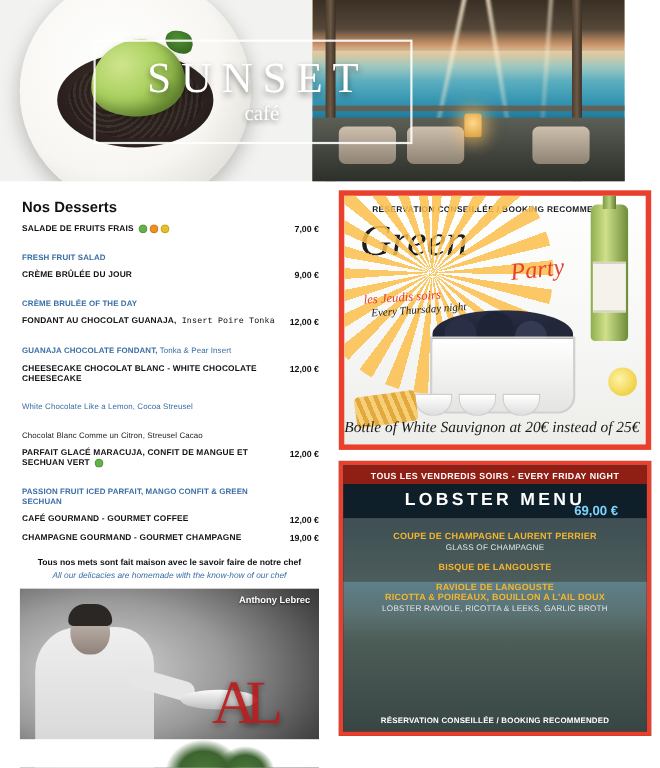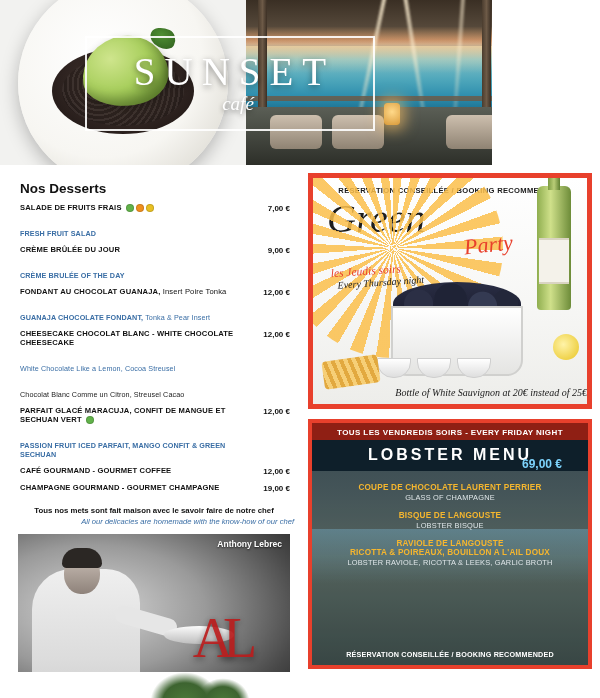--- a/index.html
+++ b/index.html
@@ -8,21 +8,21 @@
     background: #ffffff;
     font-family: "Liberation Sans", sans-serif;
     overflow: hidden;
     position: relative;
   }
   .page { width: 600px; height: 698px; position: relative; background:#fff; }
 
   
   .hero {
     position: relative;
-    width: 492px; height: 165px;
+    width: 568px; height: 165px;
     display: flex;
     overflow: hidden;
   }
   .hero-left {
     width: 300px; height: 165px;
     position: relative;
     background: #f2f2f0;
     overflow: hidden;
   }
   .plate {
@@ -121,21 +121,20 @@
     font-family:"Liberation Serif", serif;
     font-size: 39px;
     letter-spacing: 9px;
     color:#ffffff;
     text-shadow: 0 2px 6px rgba(0,0,0,.45);
     margin-left: 9px;
     line-height: 1;
   }
   .logo-sub{
     font-family:"Liberation Serif", serif;
-    font-style: italic;
     font-size: 19px;
     color:#ffffff;
     margin-top: 2px;
     margin-left: 16px;
     text-shadow: 0 2px 5px rgba(0,0,0,.45);
   }
 
   
   .content{
     position:relative;
@@ -159,39 +158,39 @@
   .d-names{ flex:1; padding-right:6px; }
   .d-fr{
     font-size: 7.6px; font-weight:bold; color:#111; letter-spacing:.15px;
     text-transform:uppercase;
   }
   .d-en{
     font-size: 7.2px; color:#3a6ea5; font-weight:bold; letter-spacing:.1px;
     text-transform:uppercase; margin-top:17px;
   }
   .d-en.plain{ text-transform:none; font-weight:normal; }
-  .d-fr .sub{ font-weight:normal; text-transform:none; }
+  .d-fr .sub{ font-weight:normal; text-transform:none;font-family:Liberation Mono, monospace; }
   .d-price{
     font-size: 8px; font-weight:bold; color:#111; white-space:nowrap; padding-top:1px;
   }
   .badges{ display:inline-flex; gap:2px; margin-left:4px; vertical-align:middle;}
   .badge{
     width:8px; height:8px; border-radius:50%;
     display:inline-block;
     border:1px solid rgba(0,0,0,.15);
   }
   .b-green{ background:#62b24a; }
   .b-orange{ background:#f0901e; }
   .b-yellow{ background:#e8c023; }
 
   .chef-note{
     text-align:center; margin: 13px 6px 6px 6px;
   }
   .chef-note .fr{ font-size:7.8px; font-weight:bold; color:#111; }
-  .chef-note .en{ font-size:7.6px; font-style:italic; color:#3a6ea5; margin-top:2px;text-align:right; }
+  .chef-note .en{ font-size:7.6px; font-style:italic; color:#3a6ea5; margin-top:2px; }
 
   
   .chef-panel{
     position:relative;
     margin: 8px 10px 0 10px;
     height: 185px;
     background:#d9d9d9;
     overflow:hidden;
   }
   .chef-photo{
@@ -330,23 +329,23 @@
     position:absolute; right:8px; bottom:44px; width:26px; height:26px; border-radius:50%;
     background:radial-gradient(circle at 40% 40%, #fff3a8, #e8c421);
   }
   .fries{
     position:absolute; left:10px; bottom:18px; width:56px; height:28px;
     background:repeating-linear-gradient(75deg,#e2a93f 0 4px,#f6cf77 4px 8px);
     border-radius:4px; transform:rotate(-8deg);
   }
   .moules-foot{
     position:absolute; left:0; right:0; bottom:6px;
-    text-align:right;
-    font-family:"Liberation Serif", serif;
-    font-style:italic; font-size:10px; color:#1a1a1a;
+    text-align:left;
+    font-family:"Liberation Serif", serif;
+    font-style:italic; font-size:14px; color:#1a1a1a;
   }
 
   
   .lobster-card{
     position:relative;
     margin-top:10px;
     height: 250px;
     border:4px solid #e8402c;
     background:#0f2b3a;
     overflow:hidden;
@@ -547,26 +546,25 @@
         <div class="moules-foot">Bottle of White Sauvignon at 20€ instead of 25€</div>
       </div>
 
       <div class="lobster-card">
         <div class="lob-bg"></div>
         <div class="lob-top">TOUS LES VENDREDIS SOIRS - EVERY FRIDAY NIGHT</div>
         <div class="lob-title">LOBSTER MENU</div>
         <div class="lob-price">69,00 €</div>
         <div class="lob-items">
           <div class="lob-item">
-            <div class="li-fr">COUPE DE CHOCOLATE LAURENT PERRIER</div>
+            <div class="li-fr">COUPE DE CHAMPAGNE LAURENT PERRIER</div>
             <div class="li-en">GLASS OF CHAMPAGNE</div>
           </div>
           <div class="lob-item">
             <div class="li-fr">BISQUE DE LANGOUSTE</div>
-            <div class="li-en">LOBSTER BISQUE</div>
           </div>
           <div class="lob-item">
             <div class="li-fr">RAVIOLE DE LANGOUSTE</div>
             <div class="li-fr2">RICOTTA &amp; POIREAUX, BOUILLON A L'AIL DOUX</div>
             <div class="li-en">LOBSTER RAVIOLE, RICOTTA &amp; LEEKS, GARLIC BROTH</div>
           </div>
         </div>
         <div class="lob-foot">RÉSERVATION CONSEILLÉE / BOOKING RECOMMENDED</div>
       </div>
 

